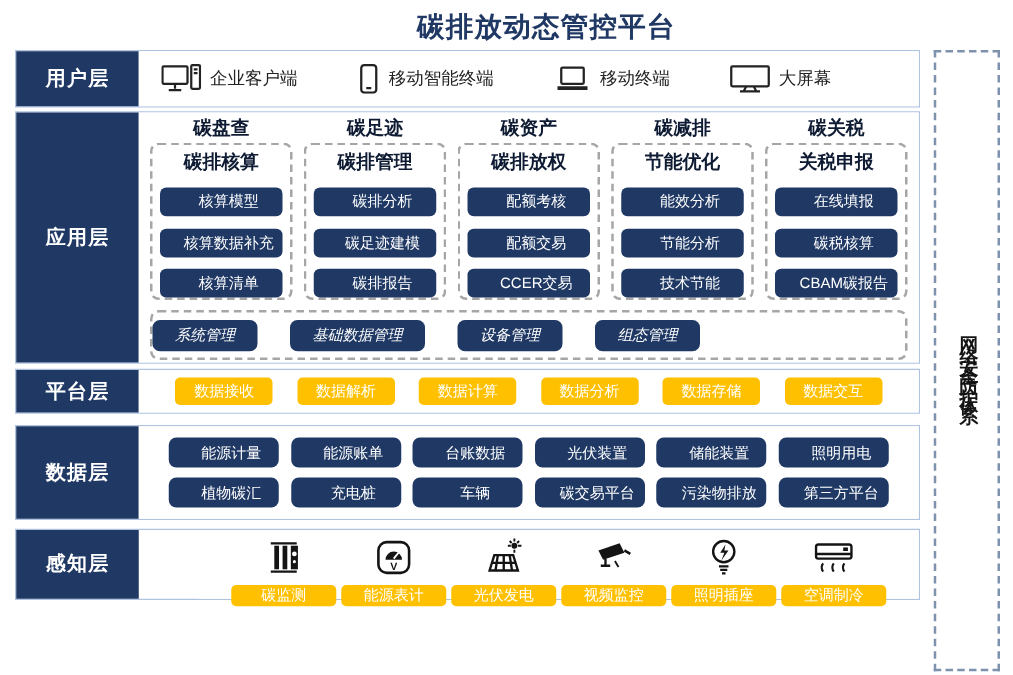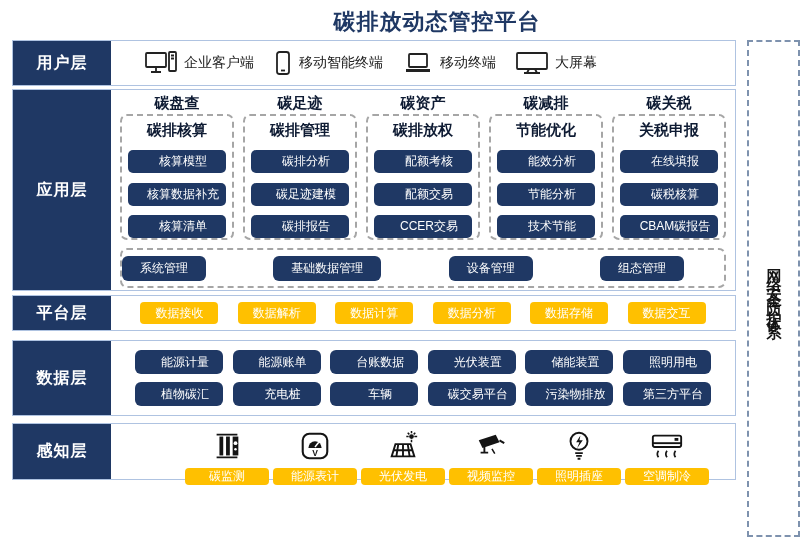--- a/index.html
+++ b/index.html
@@ -13,37 +13,37 @@
   .title{padding:7px 0 0 64px; text-align:center; font-size:22px; font-weight:bold; color:var(--navy); letter-spacing:1px;}
   .layout{position:absolute; left:12px; top:40px; width:788px; height:497px; display:flex; gap:11px;}
   .main{width:724px; display:flex; flex-direction:column;}
   .row{display:flex; border:1px solid var(--rowborder); background:#fff;}
   .row-label{width:98px; flex:0 0 98px; background:var(--navy); color:#fff;
     display:flex; align-items:center; justify-content:center;
     font-size:16px; font-weight:bold; letter-spacing:1px;}
   .row-body{flex:1; background:#fff; min-width:0;}
   
   .row-user{height:46px;}
-  .user-body{display:flex; align-items:center; gap:20px; padding-left:34px;}
+  .user-body{display:flex; align-items:center; gap:48px; padding-left:18px;}
   .user-item{display:flex; align-items:center; gap:7px;}
   .user-item svg{display:block;}
   .user-label{font-size:14px; color:#222;}
   
   .row-app{height:202px; margin-top:3px;}
   .app-body{padding:4px 9px 0;}
   .app-cols{display:flex; gap:9px;}
   .app-col{flex:1; min-width:0;}
   .app-cat{height:18px; line-height:18px; text-align:center; font-size:15px; font-weight:bold; color:var(--ink); margin-bottom:2px;}
   .app-box{height:126px; border:2px dashed var(--dash); border-radius:7px;
     padding:3px 6px 0; display:flex; flex-direction:column; gap:8px;justify-content:space-between;}
   .app-module{height:22px; line-height:22px; text-align:center; font-size:15px; font-weight:bold; color:var(--ink);}
   .chip{background:var(--navy); color:#fff; border-radius:5px; height:23px;
     display:flex; align-items:center; justify-content:center; font-size:12px; white-space:nowrap;padding-left:12px;}
   .common-box{margin-top:8px; height:40px; border:2px dashed var(--dash); border-radius:7px;
-    display:flex; align-items:center; justify-content:space-between; gap:26px; padding-right:40px;}
+    display:flex; align-items:center; justify-content:flex-start; gap:26px; padding-right:40px;font-style:italic;}
   .common-box .chip{height:25px; border-radius:6px; padding:0 18px;}
   
   .row-platform{height:36px; margin-top:4px;}
   .platform-body{display:flex; align-items:center; justify-content:space-evenly; padding:0 10px;}
   .ybtn{background:var(--yellow); color:#fff; border-radius:4px; width:78px; height:22px;
     display:flex; align-items:center; justify-content:center; font-size:12px; white-space:nowrap;}
   
   .row-network{height:35px; margin-top:6px;}
   .network-body{display:flex; align-items:center; justify-content:center; font-size:17px; color:#3a3a3a;}
   

